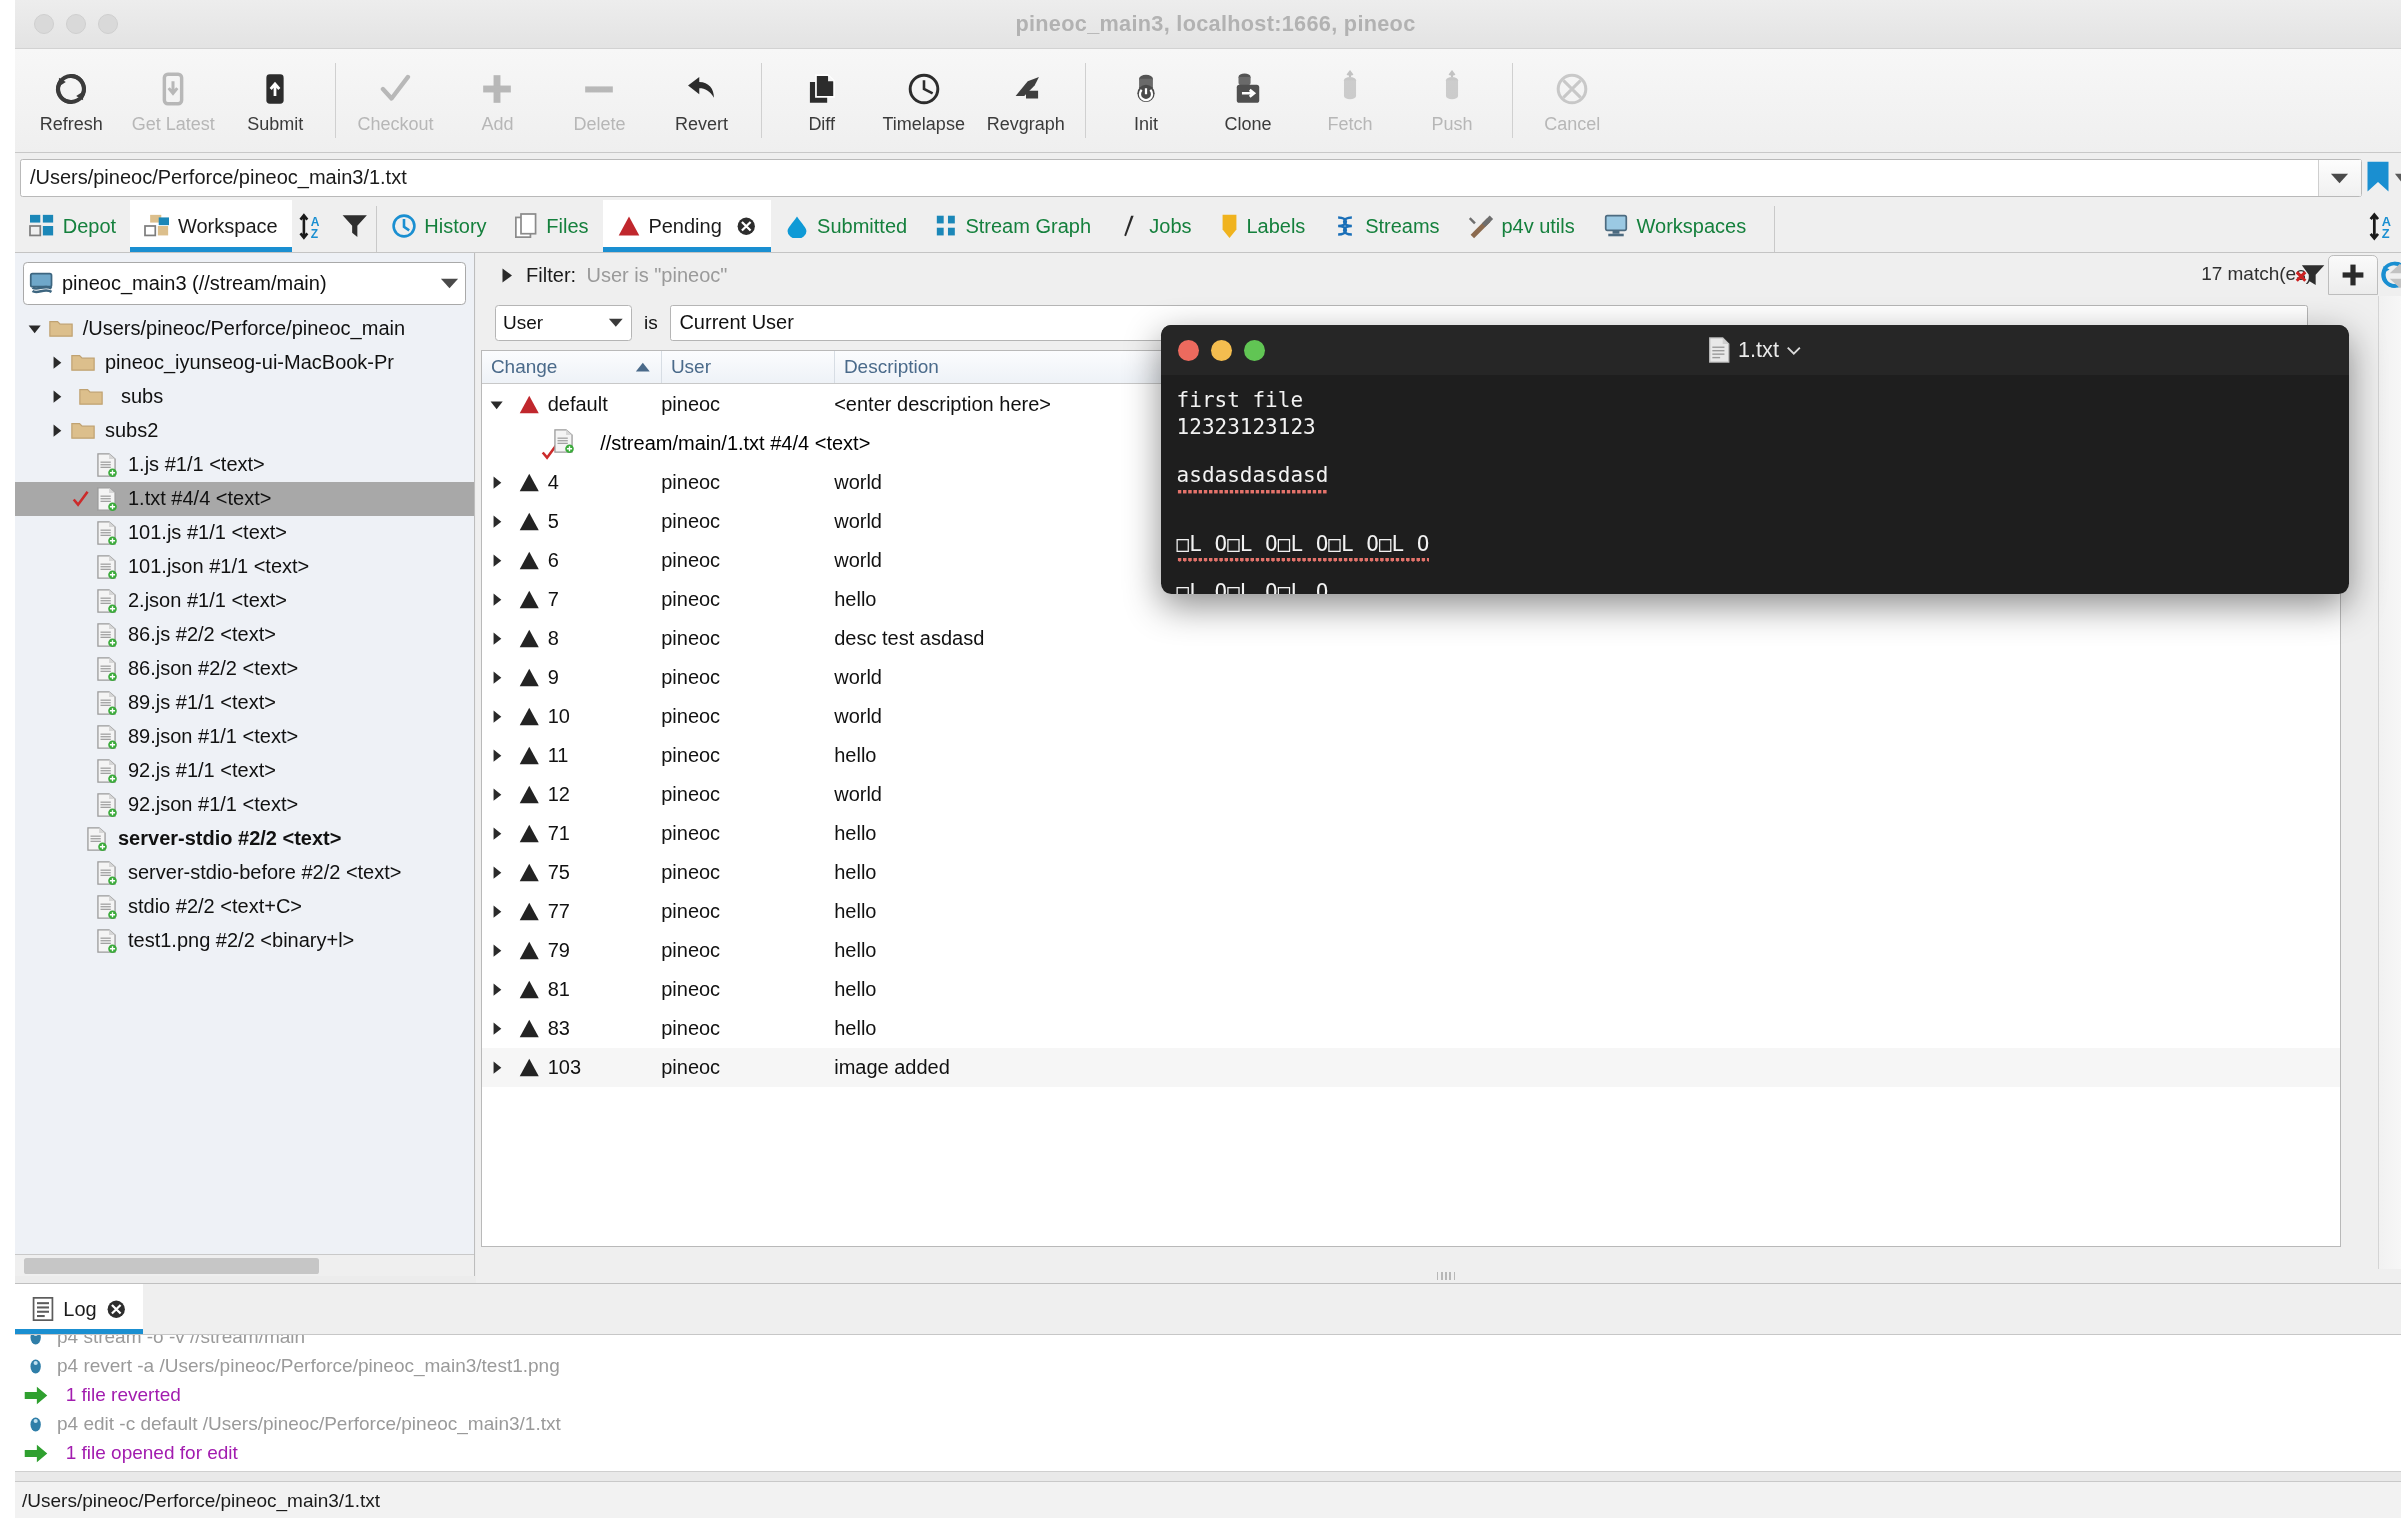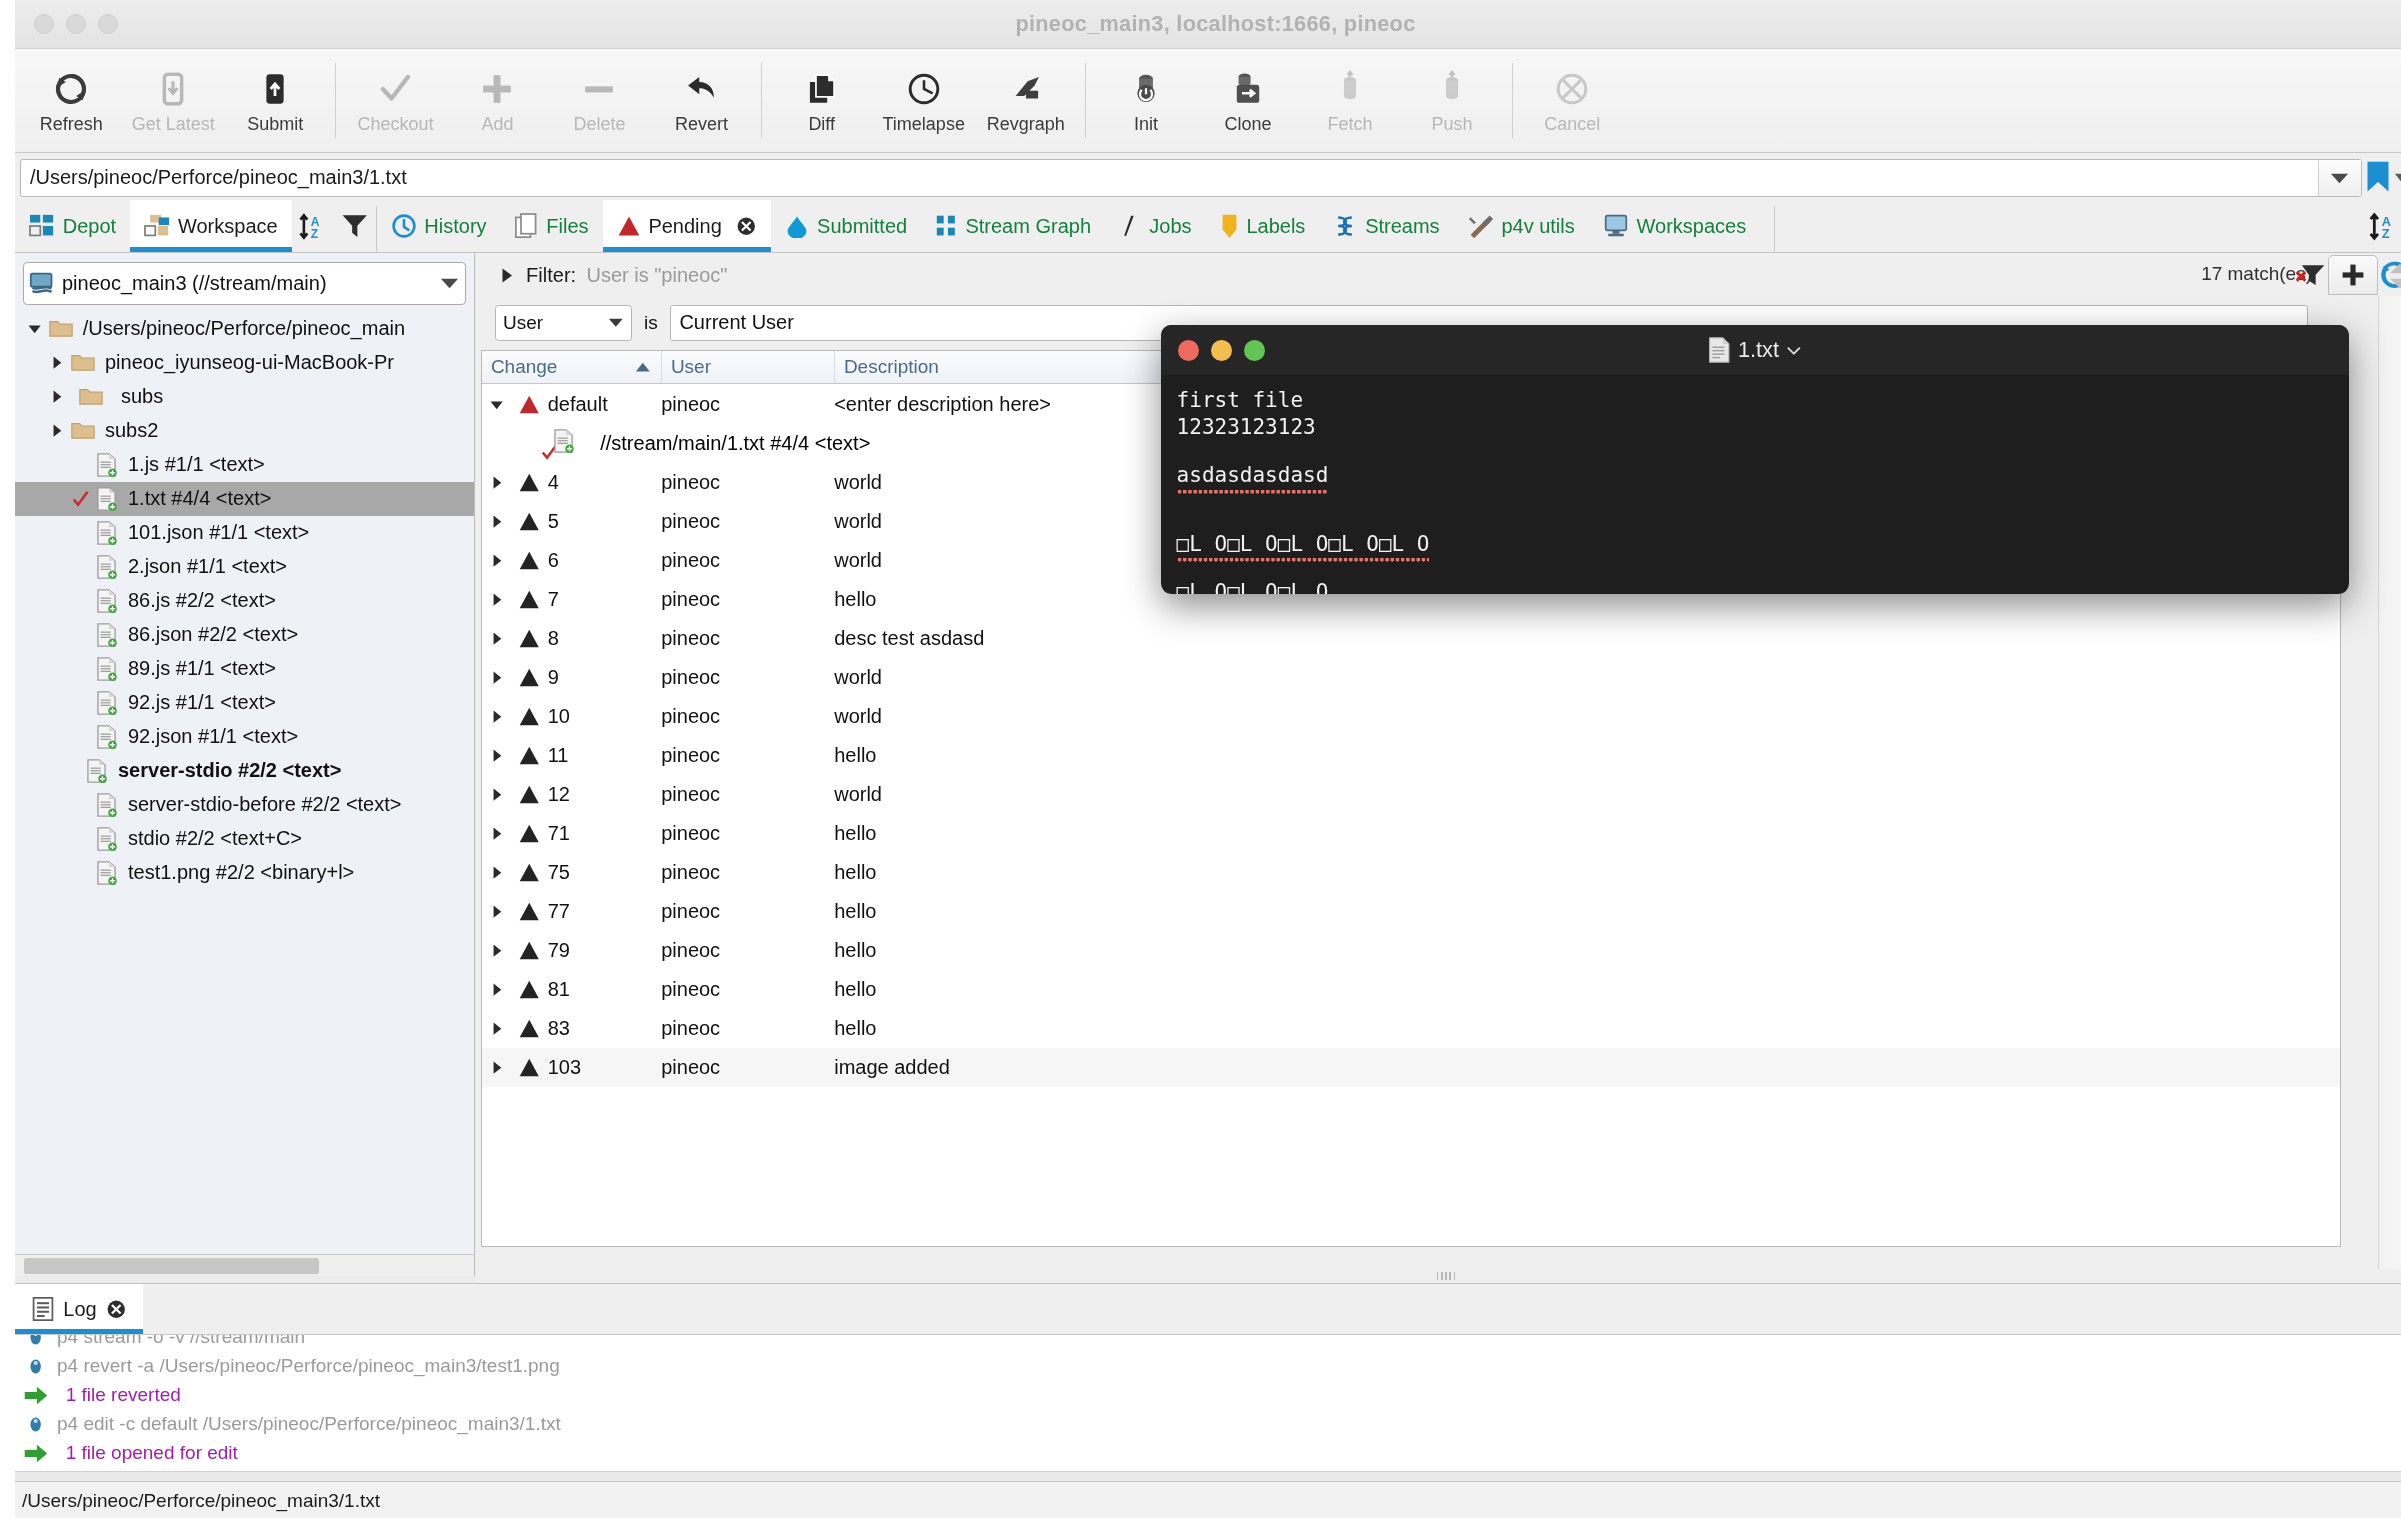--- a/index.html
+++ b/index.html
@@ -696,89 +696,123 @@
               <path d="M15 1 v6 h7" fill="#d6d6d6"></path>
               <g fill="#9a9a9a">
                 <rect x="5" y="10" width="12" height="1.4"></rect>
                 <rect x="5" y="13" width="12" height="1.4"></rect>
                 <rect x="5" y="16" width="12" height="1.4"></rect>
               </g>
               <circle cx="19" cy="23" r="5" fill="#3aaa3a"></circle>
               <path d="M19 20 v6 M16 23 h6" stroke="#fff" stroke-width="1.6"></path>
             </svg>
           </span>
-          <span class="tlabel">101.json #1/1 &lt;text&gt;</span>
+          <span class="tlabel">101.js #1/1 &lt;text&gt;</span>
         </div>
         <div class="trow" style="padding-left: 54px;">
           <span class="tw"></span>
           <span class="ticon">
             <svg width="21" height="24" viewBox="0 0 24 28">
               <path d="M2 1 h13 l7 6 v20 h-20 z" fill="#f4f4f4" stroke="#9a9a9a" stroke-width="1.5"></path>
               <path d="M15 1 v6 h7" fill="#d6d6d6"></path>
               <g fill="#9a9a9a">
                 <rect x="5" y="10" width="12" height="1.4"></rect>
                 <rect x="5" y="13" width="12" height="1.4"></rect>
                 <rect x="5" y="16" width="12" height="1.4"></rect>
               </g>
               <circle cx="19" cy="23" r="5" fill="#3aaa3a"></circle>
               <path d="M19 20 v6 M16 23 h6" stroke="#fff" stroke-width="1.6"></path>
             </svg>
           </span>
-          <span class="tlabel">2.json #1/1 &lt;text&gt;</span>
+          <span class="tlabel">101.json #1/1 &lt;text&gt;</span>
         </div>
         <div class="trow" style="padding-left: 54px;">
           <span class="tw"></span>
           <span class="ticon">
             <svg width="21" height="24" viewBox="0 0 24 28">
               <path d="M2 1 h13 l7 6 v20 h-20 z" fill="#f4f4f4" stroke="#9a9a9a" stroke-width="1.5"></path>
               <path d="M15 1 v6 h7" fill="#d6d6d6"></path>
               <g fill="#9a9a9a">
                 <rect x="5" y="10" width="12" height="1.4"></rect>
                 <rect x="5" y="13" width="12" height="1.4"></rect>
                 <rect x="5" y="16" width="12" height="1.4"></rect>
               </g>
               <circle cx="19" cy="23" r="5" fill="#3aaa3a"></circle>
               <path d="M19 20 v6 M16 23 h6" stroke="#fff" stroke-width="1.6"></path>
             </svg>
           </span>
-          <span class="tlabel">86.js #2/2 &lt;text&gt;</span>
+          <span class="tlabel">2.json #1/1 &lt;text&gt;</span>
         </div>
         <div class="trow" style="padding-left: 54px;">
           <span class="tw"></span>
           <span class="ticon">
             <svg width="21" height="24" viewBox="0 0 24 28">
               <path d="M2 1 h13 l7 6 v20 h-20 z" fill="#f4f4f4" stroke="#9a9a9a" stroke-width="1.5"></path>
               <path d="M15 1 v6 h7" fill="#d6d6d6"></path>
               <g fill="#9a9a9a">
                 <rect x="5" y="10" width="12" height="1.4"></rect>
                 <rect x="5" y="13" width="12" height="1.4"></rect>
                 <rect x="5" y="16" width="12" height="1.4"></rect>
               </g>
               <circle cx="19" cy="23" r="5" fill="#3aaa3a"></circle>
               <path d="M19 20 v6 M16 23 h6" stroke="#fff" stroke-width="1.6"></path>
             </svg>
           </span>
-          <span class="tlabel">86.json #2/2 &lt;text&gt;</span>
+          <span class="tlabel">86.js #2/2 &lt;text&gt;</span>
         </div>
         <div class="trow" style="padding-left: 54px;">
           <span class="tw"></span>
           <span class="ticon">
             <svg width="21" height="24" viewBox="0 0 24 28">
               <path d="M2 1 h13 l7 6 v20 h-20 z" fill="#f4f4f4" stroke="#9a9a9a" stroke-width="1.5"></path>
               <path d="M15 1 v6 h7" fill="#d6d6d6"></path>
               <g fill="#9a9a9a">
                 <rect x="5" y="10" width="12" height="1.4"></rect>
                 <rect x="5" y="13" width="12" height="1.4"></rect>
                 <rect x="5" y="16" width="12" height="1.4"></rect>
               </g>
               <circle cx="19" cy="23" r="5" fill="#3aaa3a"></circle>
               <path d="M19 20 v6 M16 23 h6" stroke="#fff" stroke-width="1.6"></path>
             </svg>
           </span>
+          <span class="tlabel">86.json #2/2 &lt;text&gt;</span>
+        </div>
+        <div class="trow" style="padding-left: 54px;">
+          <span class="tw"></span>
+          <span class="ticon">
+            <svg width="21" height="24" viewBox="0 0 24 28">
+              <path d="M2 1 h13 l7 6 v20 h-20 z" fill="#f4f4f4" stroke="#9a9a9a" stroke-width="1.5"></path>
+              <path d="M15 1 v6 h7" fill="#d6d6d6"></path>
+              <g fill="#9a9a9a">
+                <rect x="5" y="10" width="12" height="1.4"></rect>
+                <rect x="5" y="13" width="12" height="1.4"></rect>
+                <rect x="5" y="16" width="12" height="1.4"></rect>
+              </g>
+              <circle cx="19" cy="23" r="5" fill="#3aaa3a"></circle>
+              <path d="M19 20 v6 M16 23 h6" stroke="#fff" stroke-width="1.6"></path>
+            </svg>
+          </span>
           <span class="tlabel">89.js #1/1 &lt;text&gt;</span>
+        </div>
+        <div class="trow" style="padding-left: 54px;">
+          <span class="tw"></span>
+          <span class="ticon">
+            <svg width="21" height="24" viewBox="0 0 24 28">
+              <path d="M2 1 h13 l7 6 v20 h-20 z" fill="#f4f4f4" stroke="#9a9a9a" stroke-width="1.5"></path>
+              <path d="M15 1 v6 h7" fill="#d6d6d6"></path>
+              <g fill="#9a9a9a">
+                <rect x="5" y="10" width="12" height="1.4"></rect>
+                <rect x="5" y="13" width="12" height="1.4"></rect>
+                <rect x="5" y="16" width="12" height="1.4"></rect>
+              </g>
+              <circle cx="19" cy="23" r="5" fill="#3aaa3a"></circle>
+              <path d="M19 20 v6 M16 23 h6" stroke="#fff" stroke-width="1.6"></path>
+            </svg>
+          </span>
+          <span class="tlabel">89.json #1/1 &lt;text&gt;</span>
         </div>
         <div class="trow" style="padding-left: 54px;">
           <span class="tw"></span>
           <span class="ticon">
             <svg width="21" height="24" viewBox="0 0 24 28">
               <path d="M2 1 h13 l7 6 v20 h-20 z" fill="#f4f4f4" stroke="#9a9a9a" stroke-width="1.5"></path>
               <path d="M15 1 v6 h7" fill="#d6d6d6"></path>
               <g fill="#9a9a9a">
                 <rect x="5" y="10" width="12" height="1.4"></rect>
                 <rect x="5" y="13" width="12" height="1.4"></rect>

